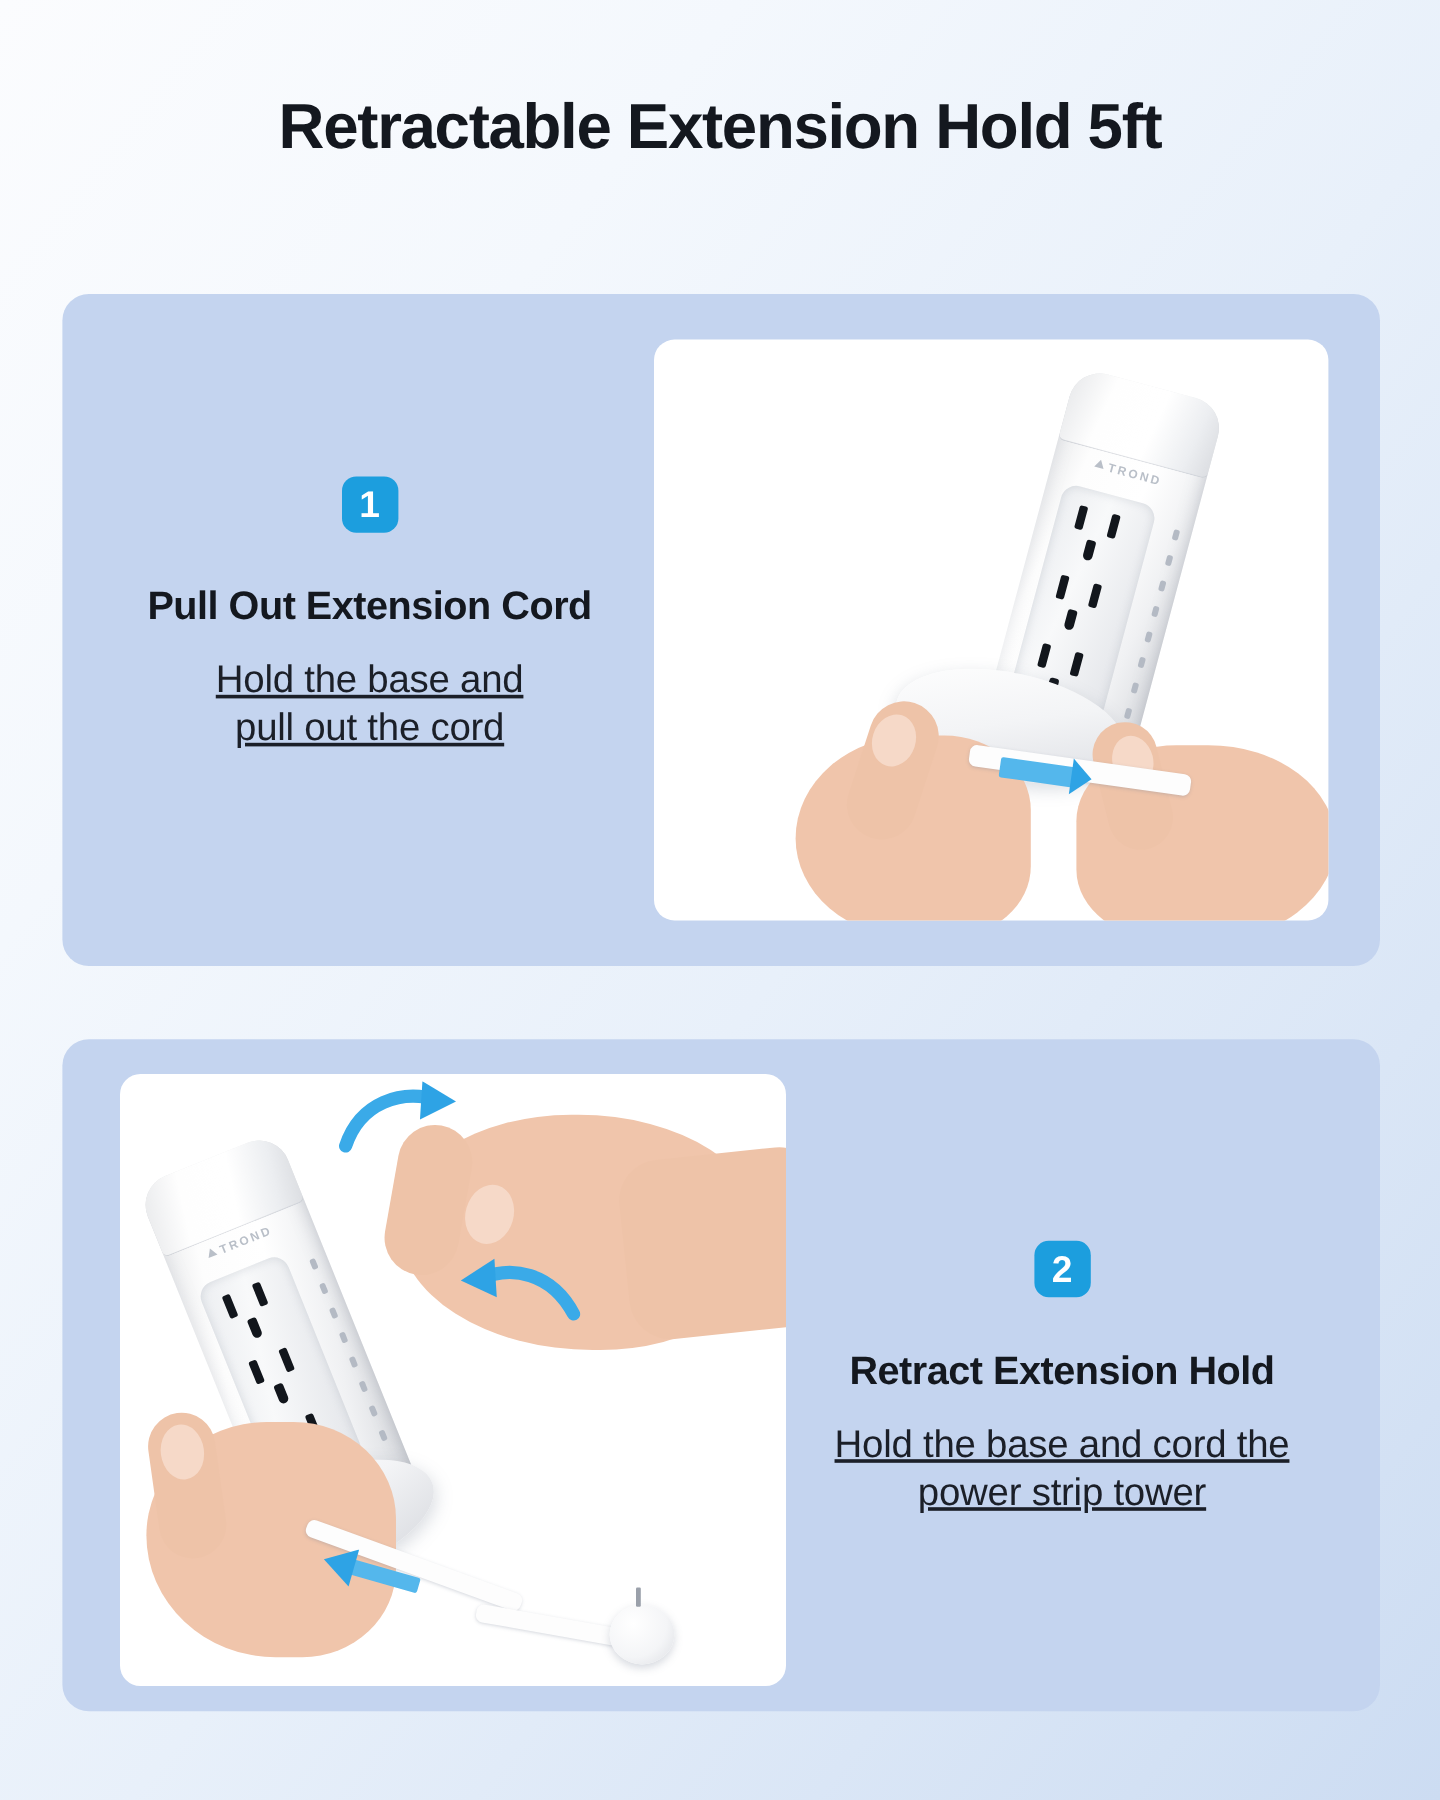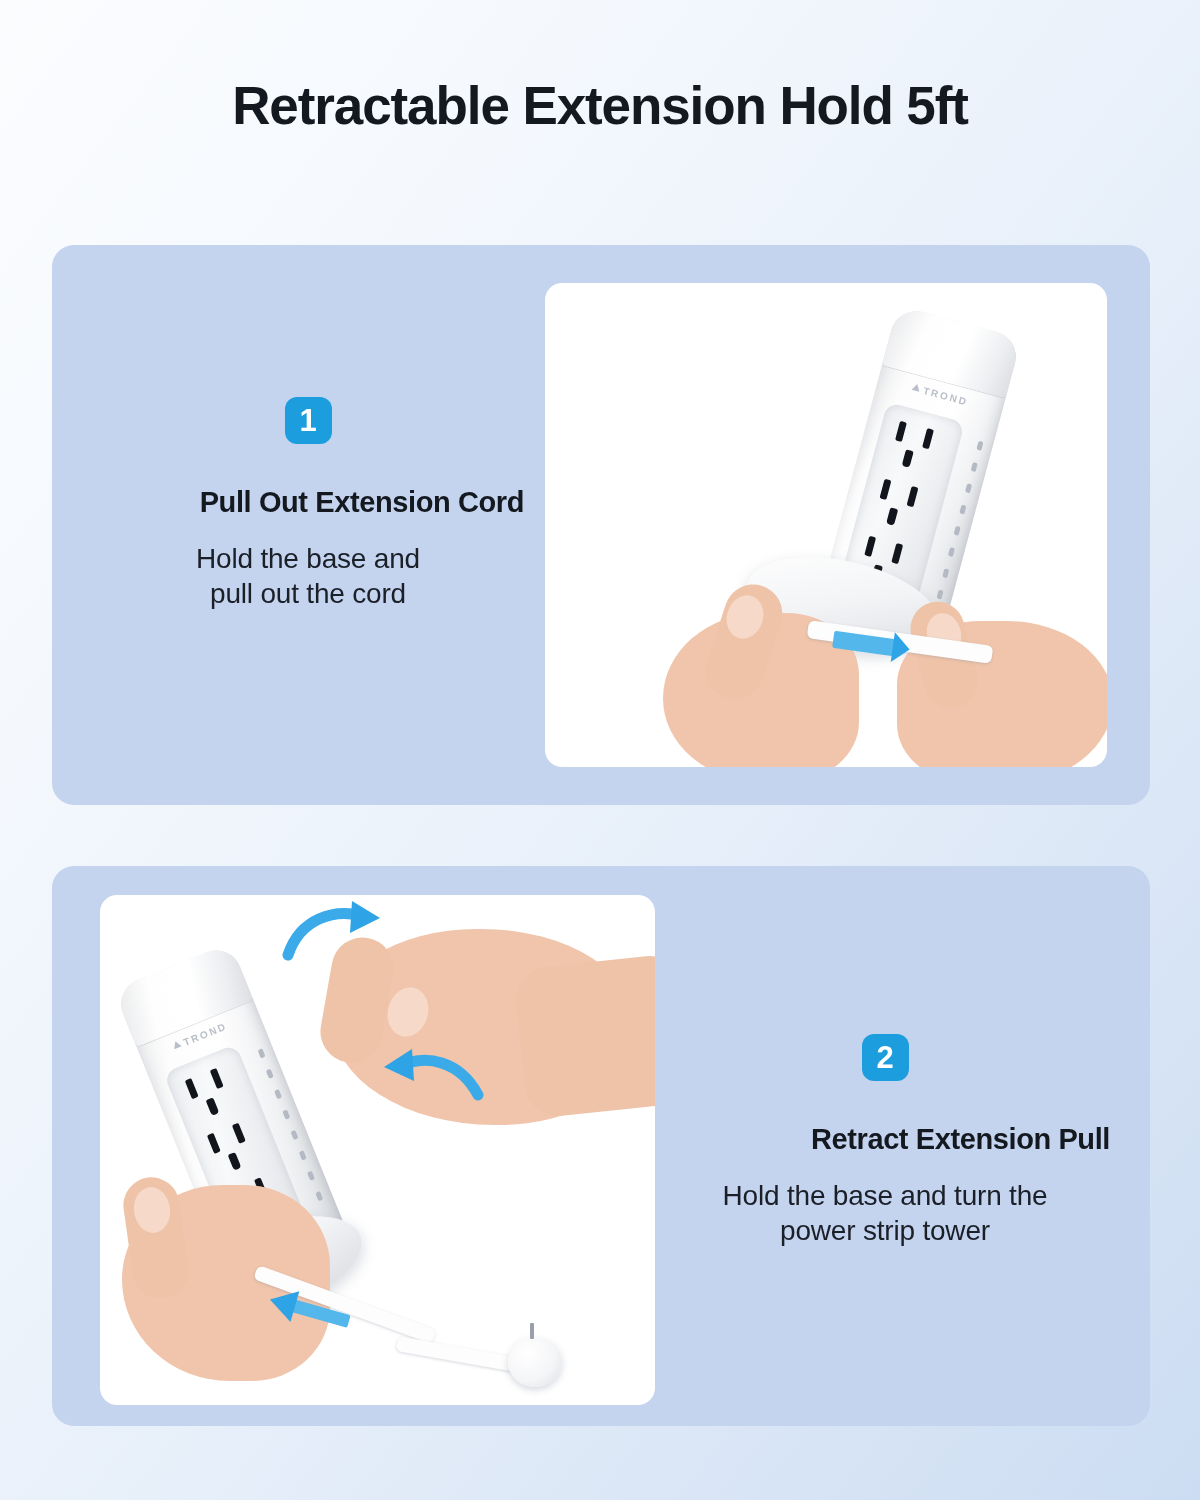--- a/index.html
+++ b/index.html
@@ -34,26 +34,26 @@
   .textcol{position:absolute;text-align:center;}
   #text-1{left:40px;top:152px;width:432px;}
   #text-2{left:608px;top:168px;width:450px;}
 
   .badge{
     width:47px;height:47px;border-radius:12px;background:#1c9ede;
     margin:0 auto;color:#fff;font-size:31px;font-weight:bold;
     line-height:47px;text-align:center;
   }
   .step-head{
-    margin-top:41px;font-size:29px;font-weight:bold;color:#14181f;
-    letter-spacing:-.4px;line-height:1.2;text-align:right;
+    margin-top:41px;font-size:33px;font-weight:bold;color:#14181f;
+    letter-spacing:-.4px;line-height:1.2;
   }
   .step-sub{
-    margin-top:21px;font-size:28px;color:#1b1f28;
-    line-height:1.27;letter-spacing:-.2px;white-space:pre-line;
+    margin-top:21px;font-size:32px;color:#1b1f28;
+    line-height:1.27;letter-spacing:-.2px;white-space:pre-line;text-decoration:underline;
   }
 
   
   .scene{position:absolute;left:0;top:0;width:100%;height:100%;}
 
   
   .tower{position:absolute;transform-origin:50% 100%;}
   .tower .shell{
     position:absolute;left:0;top:0;width:100%;height:100%;
     background:linear-gradient(100deg,#e6e7e9 0%,#fdfdfd 22%,#ffffff 52%,#f0f1f3 76%,#d8dade 100%);
@@ -273,17 +273,17 @@
           <rect x="24" y="9" width="58" height="13" fill="#54b7ec" rx="2"></rect>
           <path d="M26 0 L0 16 L26 32 Z" fill="#2ea3e5"></path>
         </svg>
       </div>
 
     </div>
   </div>
 
   <div class="textcol" id="text-2">
     <div class="badge">2</div>
-    <div class="step-head">Retract Extension Pull</div>
-    <div class="step-sub">Hold the base and turn the
+    <div class="step-head">Retract Extension Hold</div>
+    <div class="step-sub">Hold the base and cord the
 power strip tower</div>
   </div>
 </div>
 
 </body></html>

